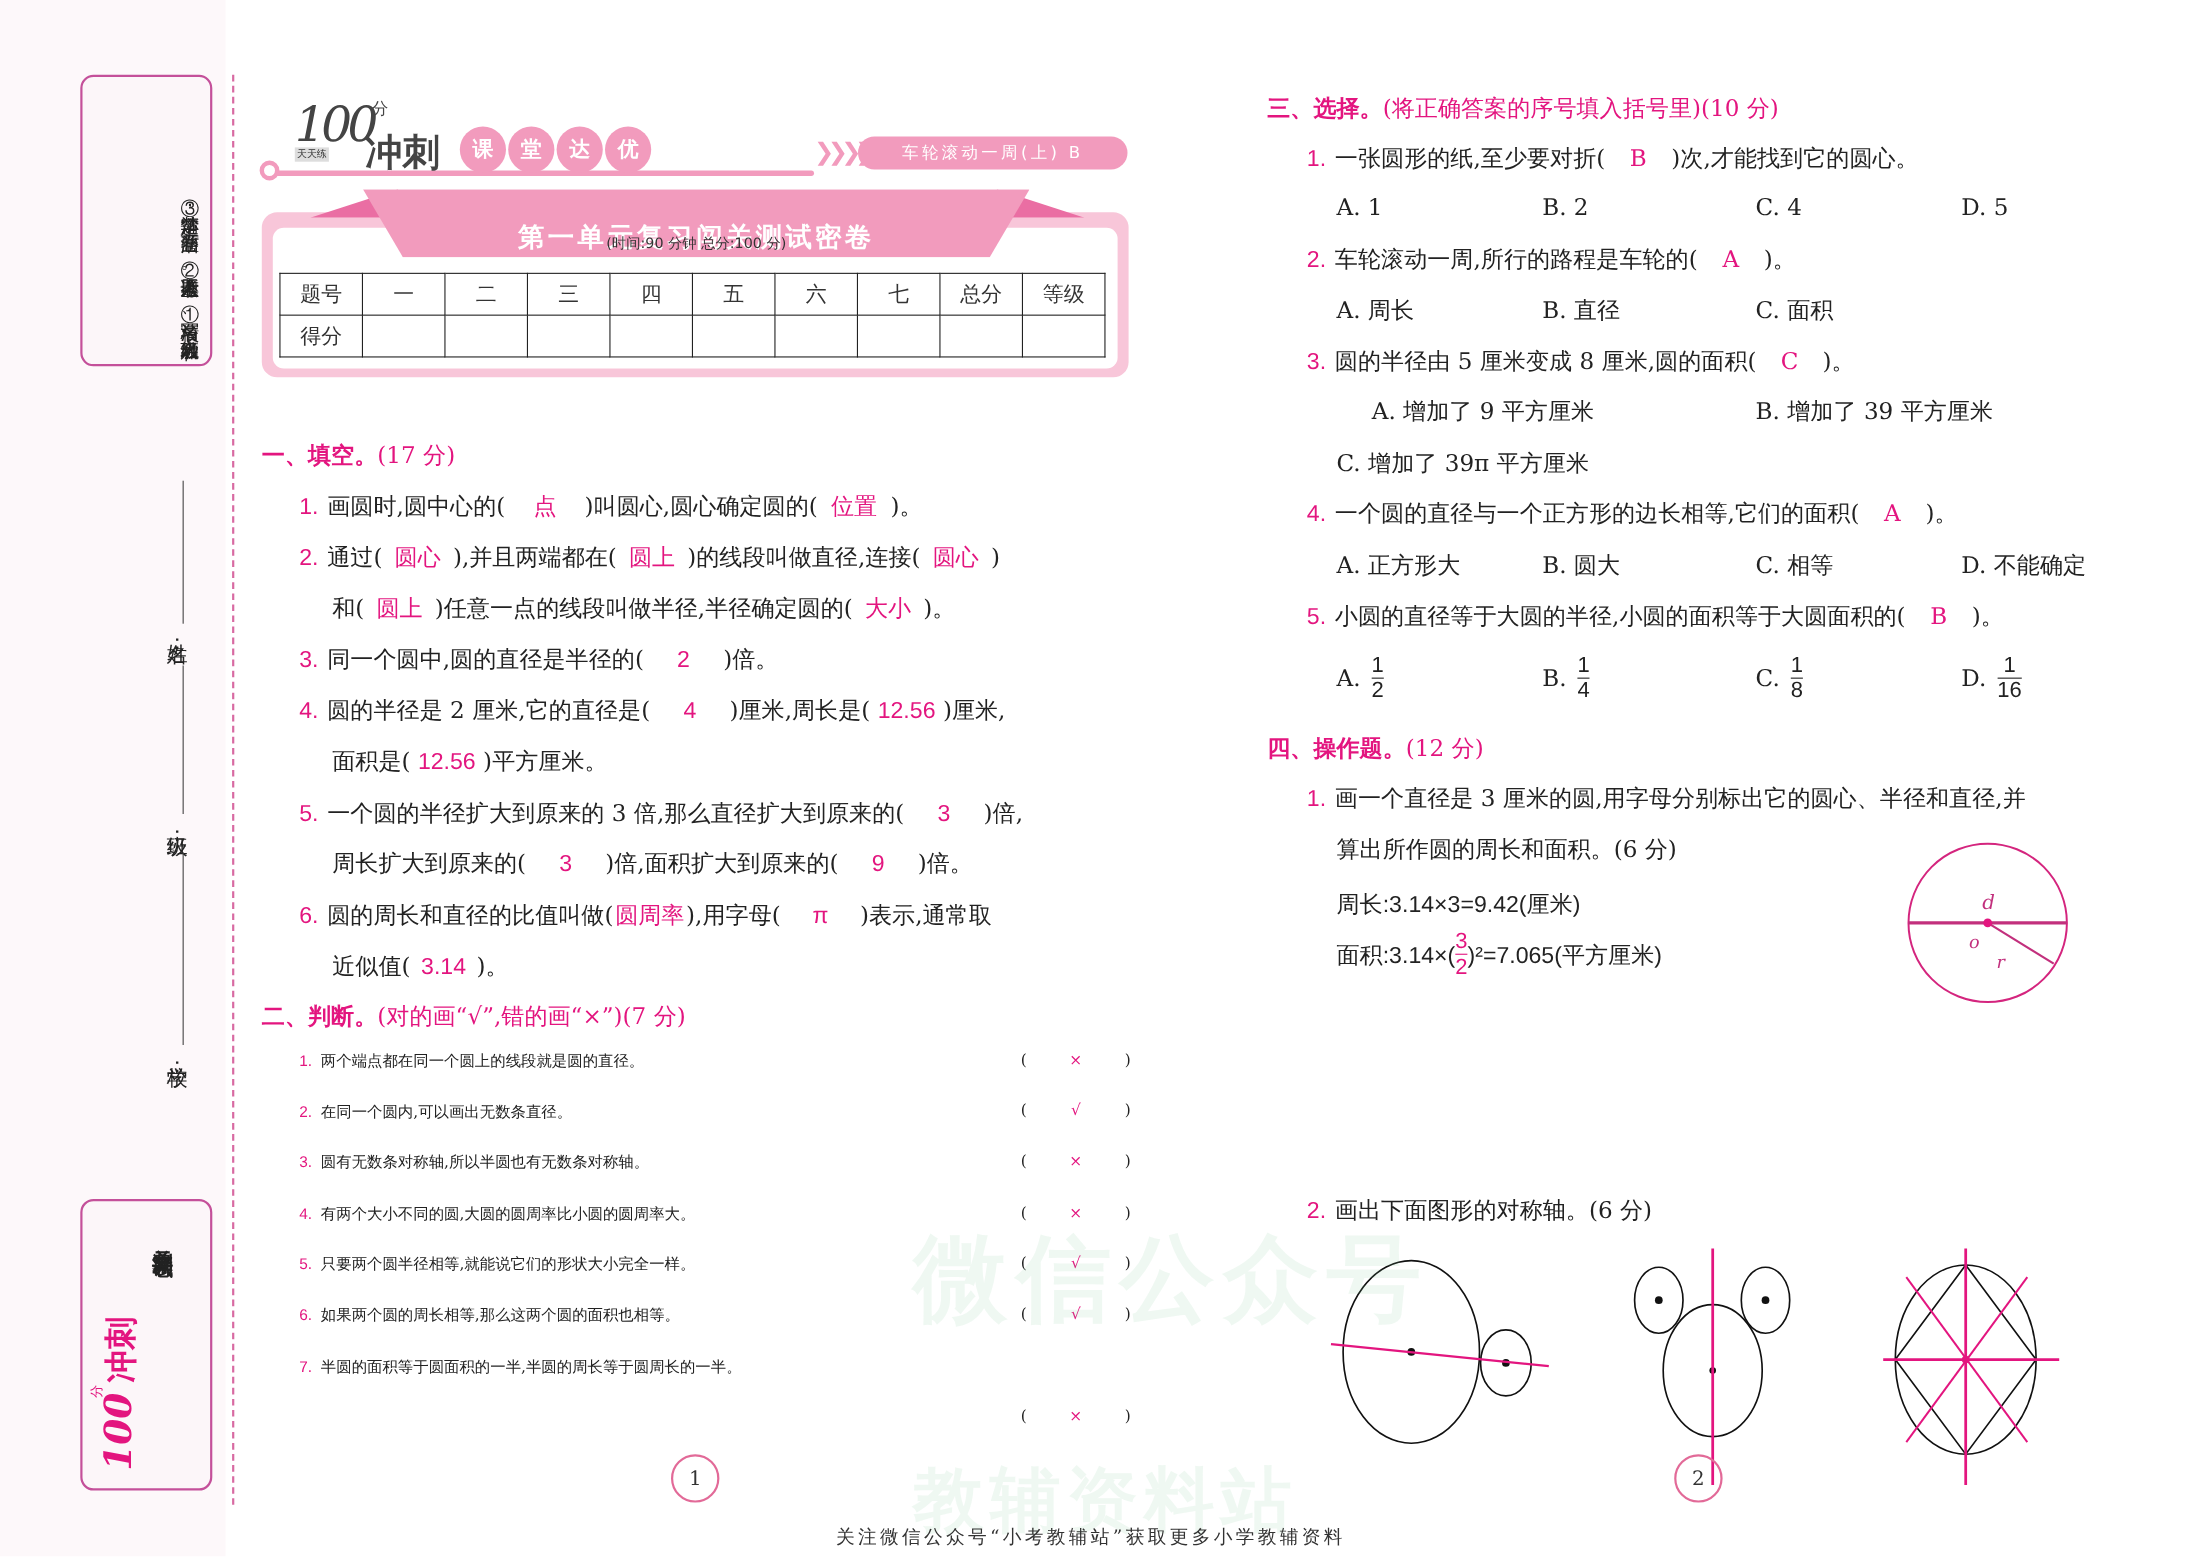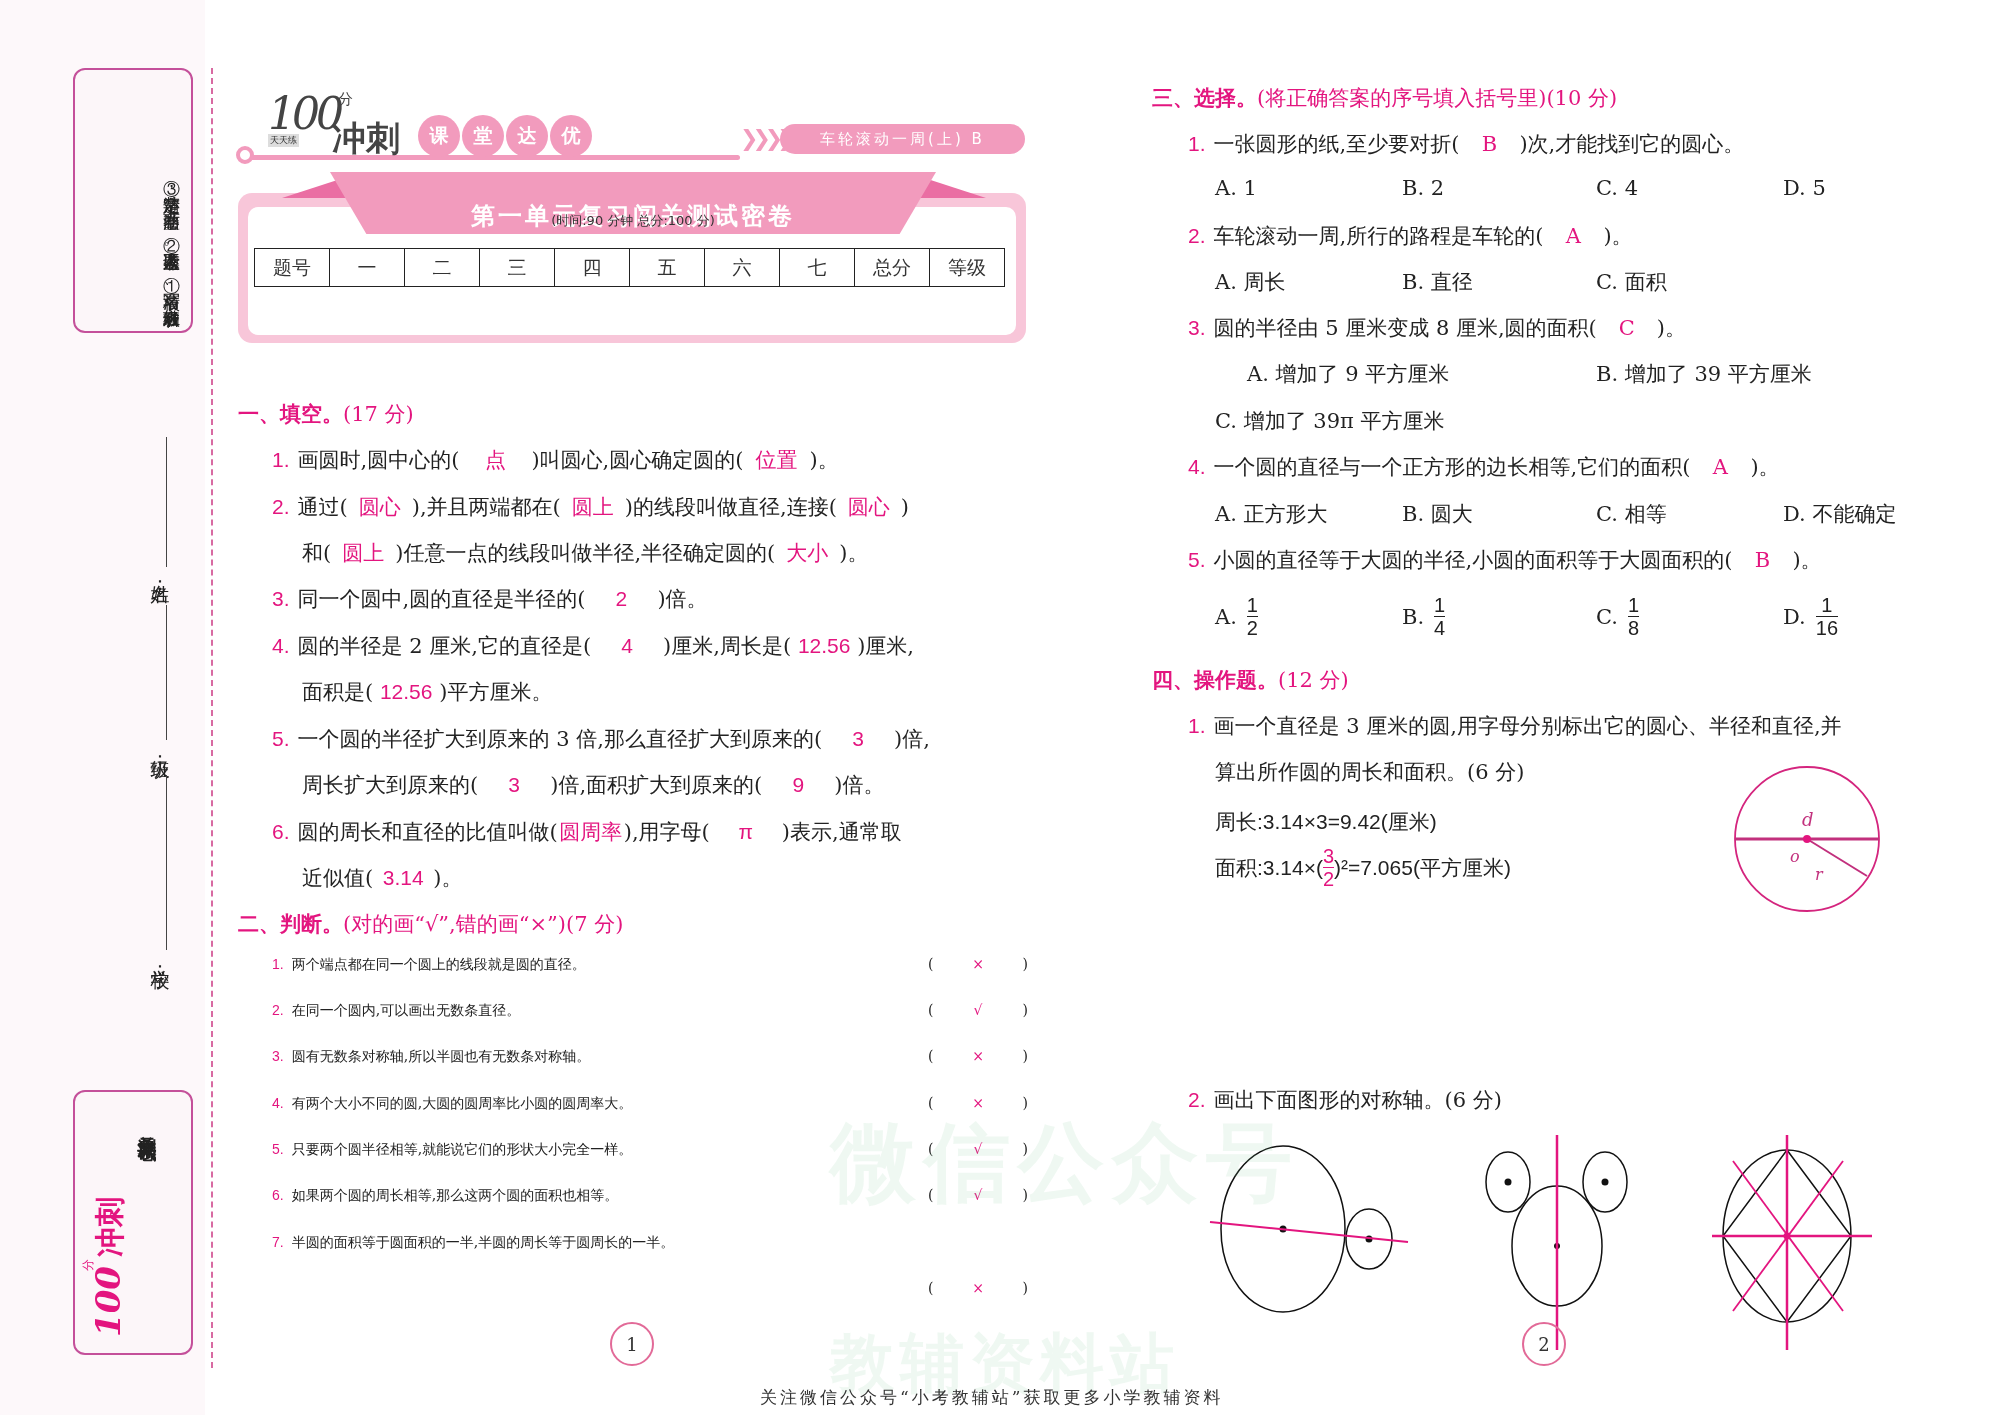--- a/index.html
+++ b/index.html
@@ -120,20 +120,32 @@
     <td>一</td>
     <td>二</td>
     <td>三</td>
     <td>四</td>
     <td>五</td>
     <td>六</td>
     <td>七</td>
     <td>总分</td>
     <td>等级</td>
   </tr>
+  <tr>
+    <td>得分</td>
+    <td></td>
+    <td></td>
+    <td></td>
+    <td></td>
+    <td></td>
+    <td></td>
+    <td></td>
+    <td></td>
+    <td></td>
+  </tr>
 </tbody>
   </table>
 
 <div class="abs sec" style="left:238px;top:400px;">
   <b>一、填空。</b><span class="sub">(17 分)</span>
 </div>
 
 <div class="abs ln" style="left:272px;top:446px;">
   <span class="num">1.</span><span>画圆时,圆中心的(</span><span class="pr ans" style="width:72px">点</span><span>)叫圆心,圆心确定圆的(</span><span class="pr ans" style="width:66px">位置</span><span>)。</span>
 </div>

